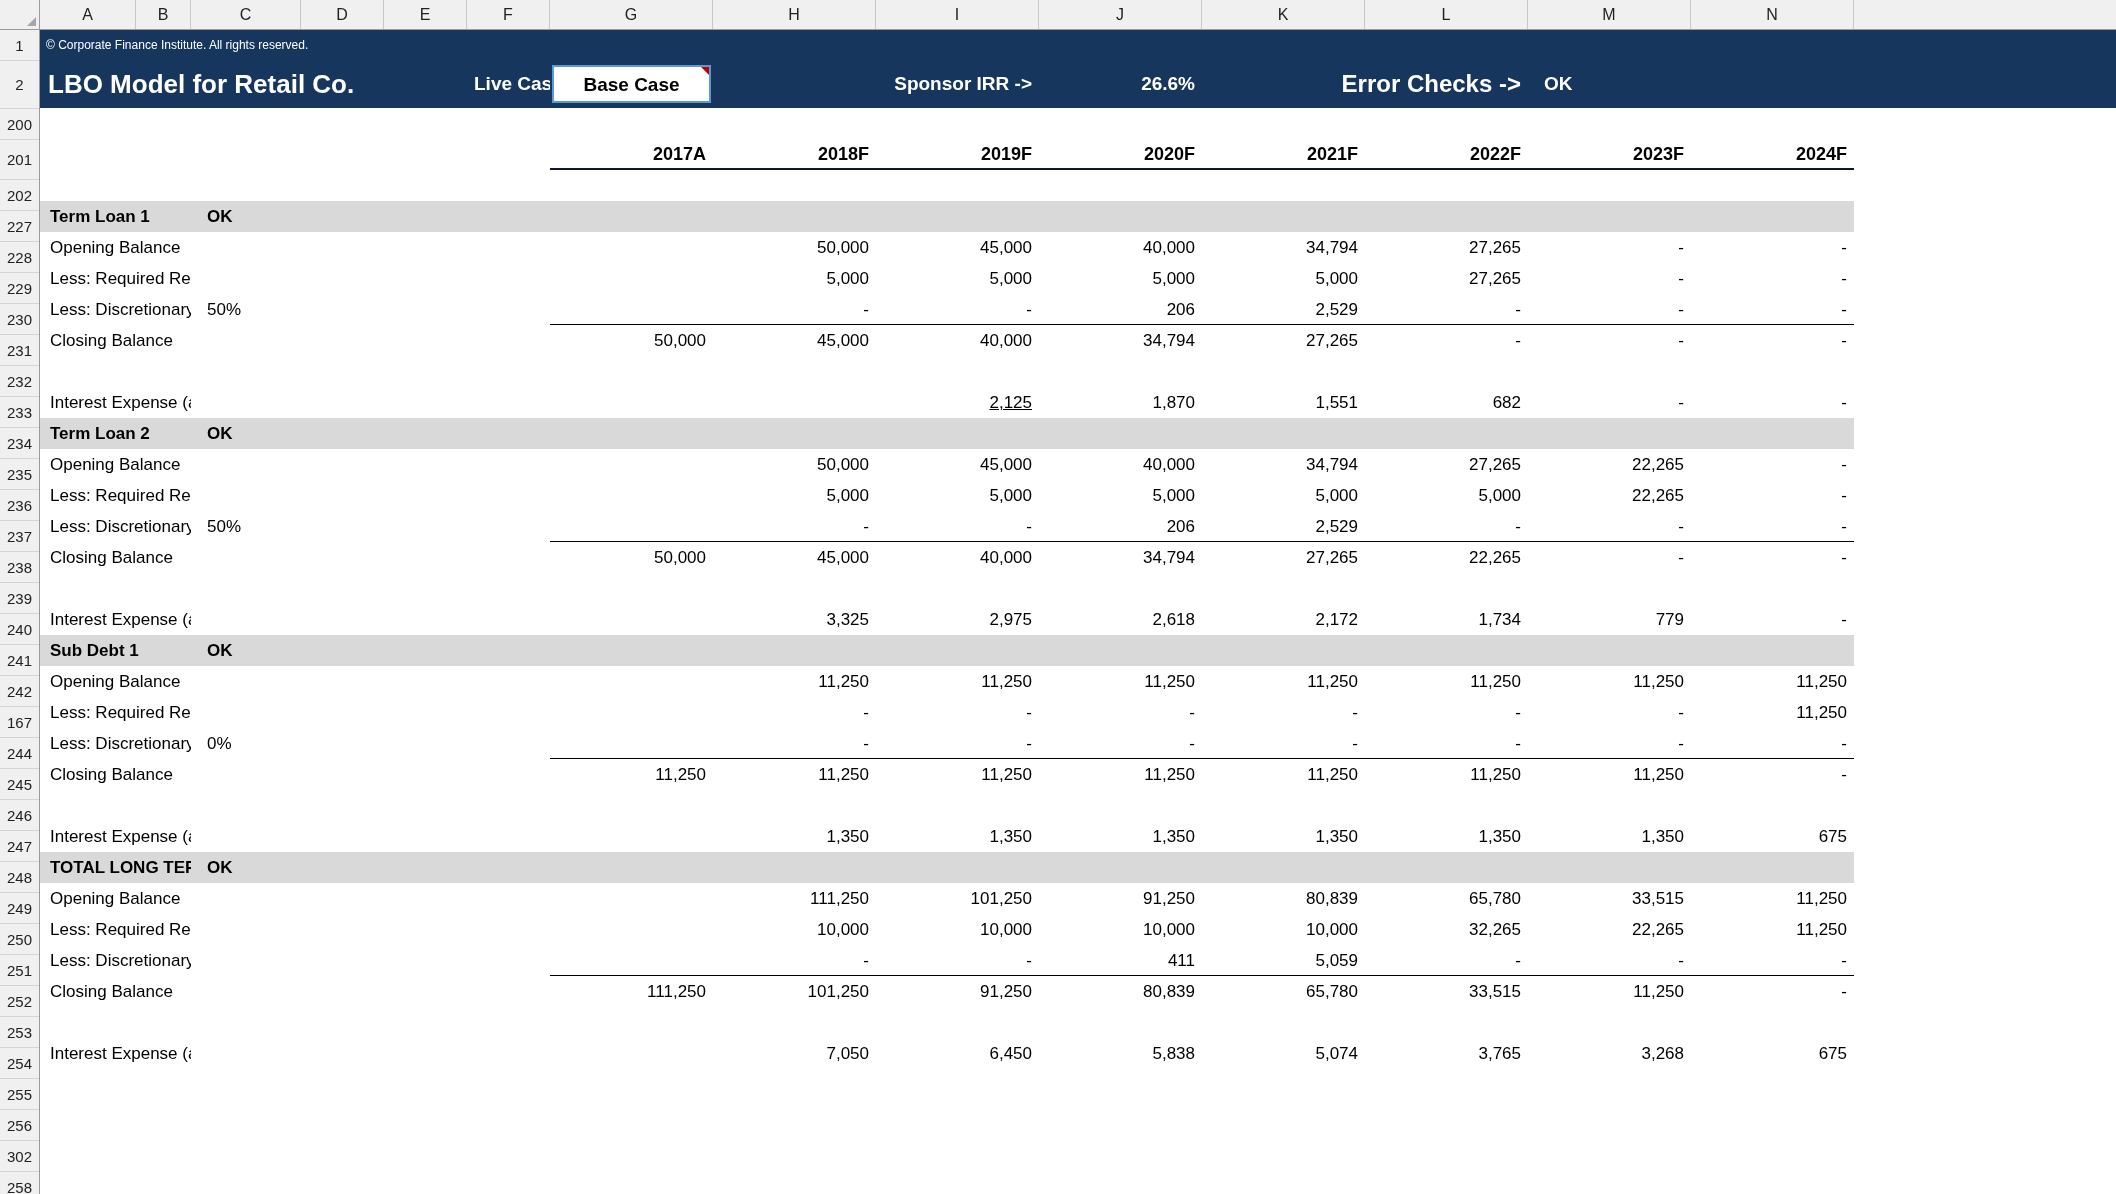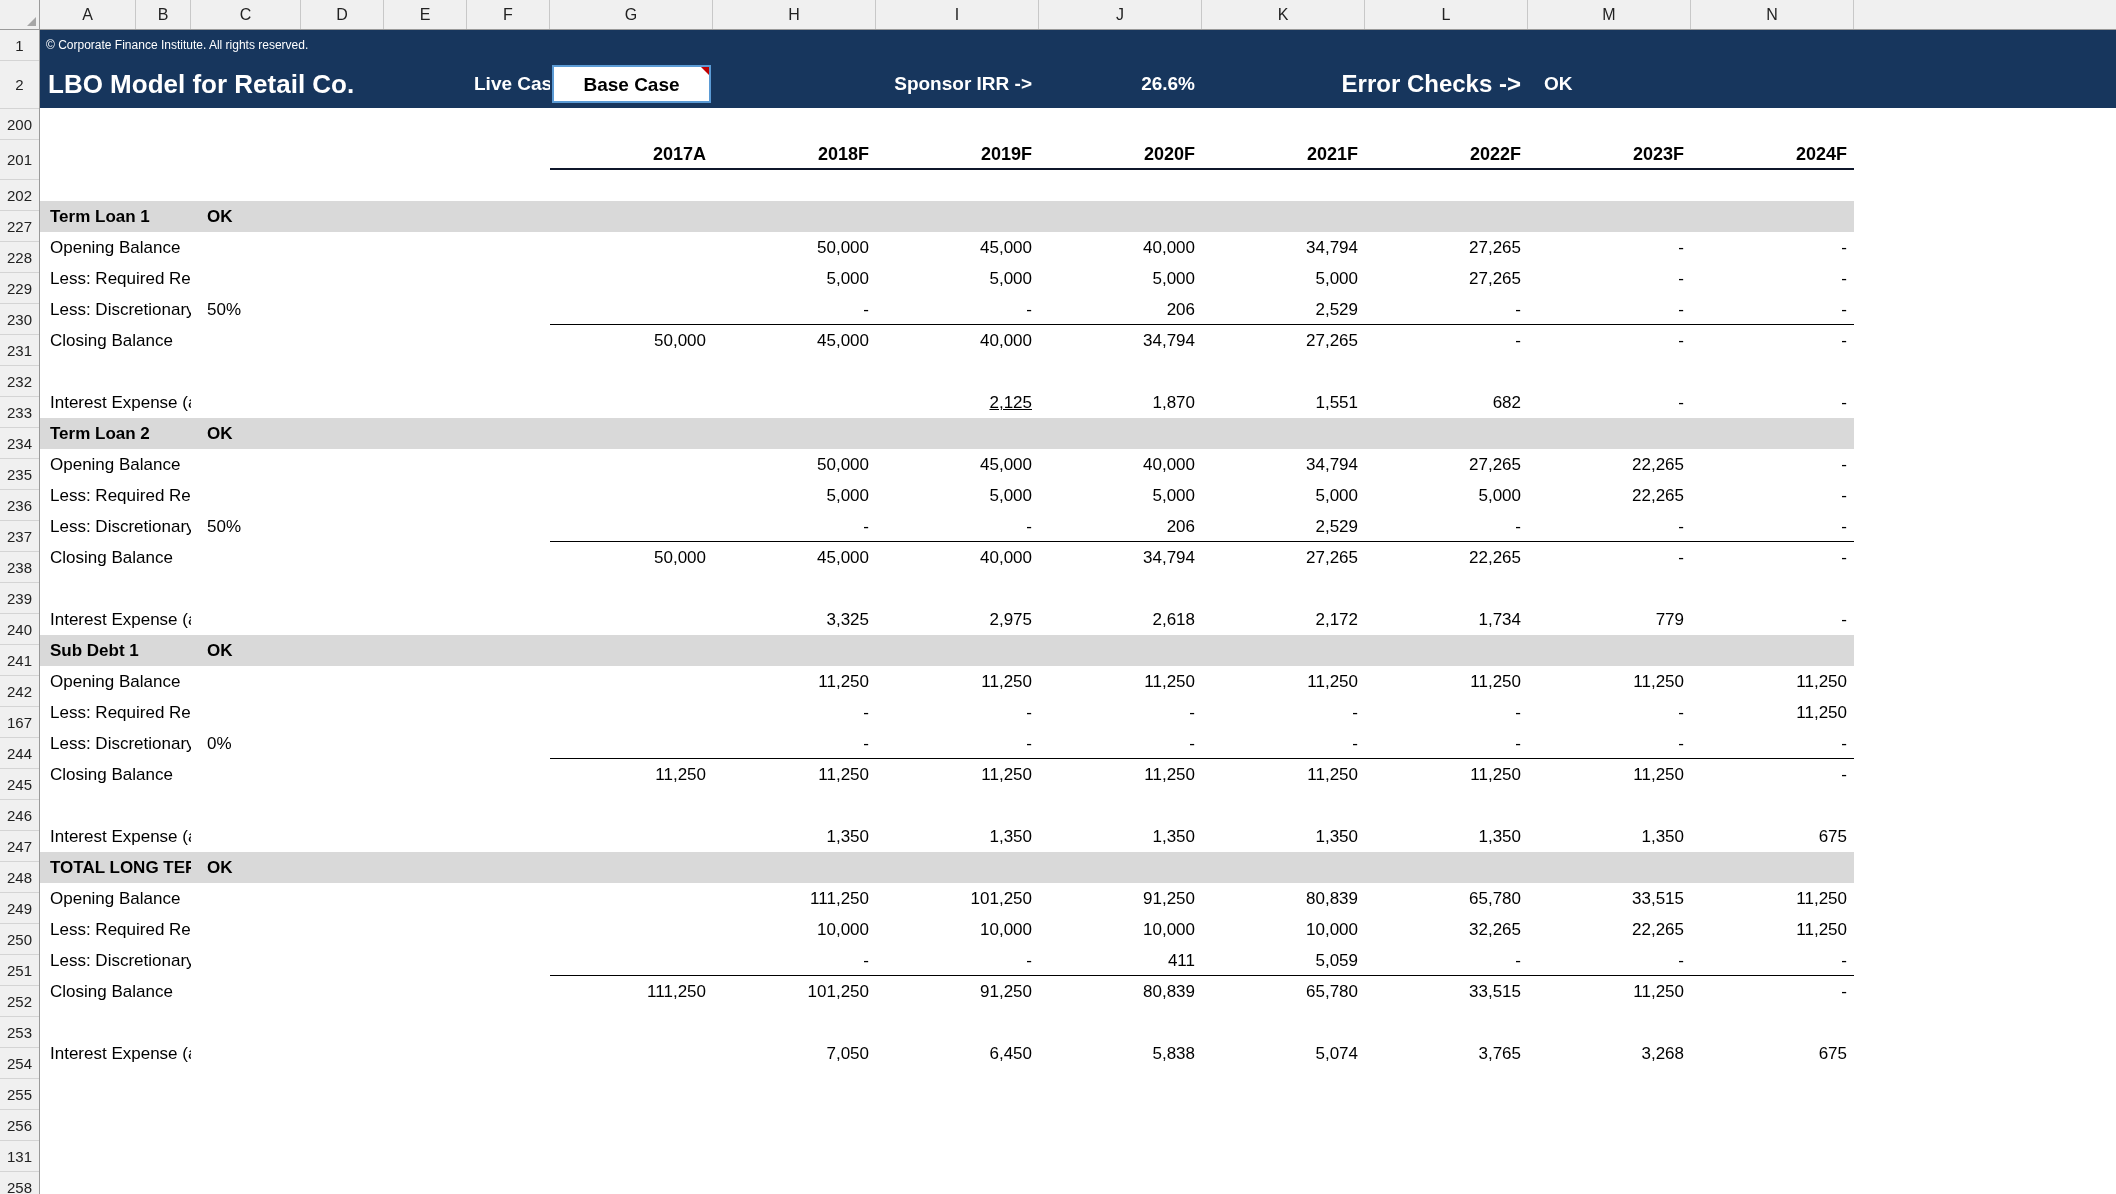--- a/index.html
+++ b/index.html
@@ -210,21 +210,21 @@
         <div class="rowhead">247</div>
         <div class="rowhead">248</div>
         <div class="rowhead">249</div>
         <div class="rowhead">250</div>
         <div class="rowhead">251</div>
         <div class="rowhead">252</div>
         <div class="rowhead">253</div>
         <div class="rowhead">254</div>
         <div class="rowhead">255</div>
         <div class="rowhead">256</div>
-        <div class="rowhead">131</div>
+        <div class="rowhead">302</div>
         <div class="rowhead">258</div>
       </div>
     <div class="cells-col" id="cellsbody">
         <div class="row titlebar">
           <div class="copyright">© Corporate Finance Institute. All rights reserved.</div>
         </div>
         <div class="row2">
           <div class="cell model-title" style="flex: 0 0 427px;">LBO Model for Retail Co.</div>
           <div class="cell num bold" style="width: 83px; flex: 0 0 83px; font-size: 19px;">Live Case -&gt;</div>
           <div style="flex: 0 0 163px;">

